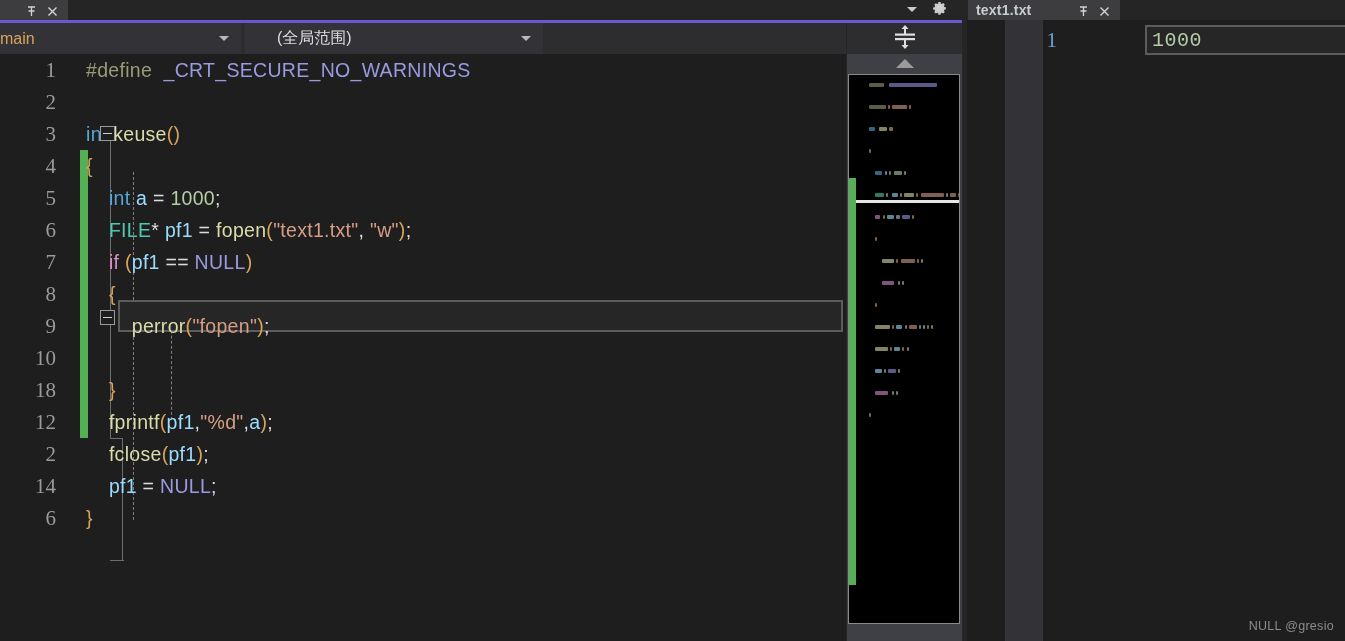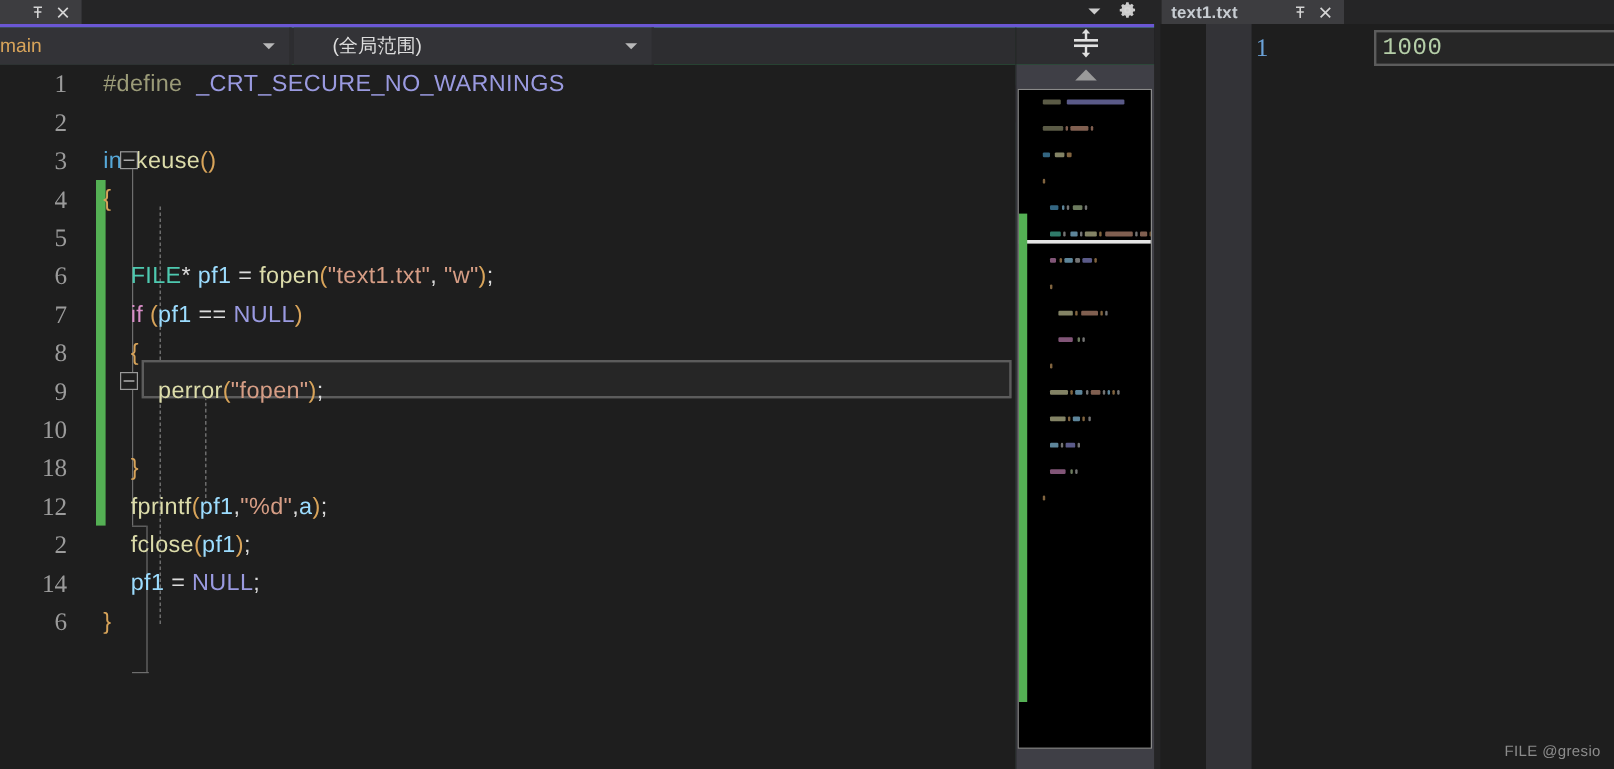--- a/index.html
+++ b/index.html
@@ -370,21 +370,21 @@
     <div class="foldbox" style="left:100px; top:72px;"></div>
     <div class="foldbox" style="left:100px; top:256px;"></div>
 
     <div class="curline"></div>
 
     <div id="code-lines">
         <div class="code-row"><span class="lineno">1</span><span class="gutter-spacer"></span><span class="code-text"><span class="t-pre">#define</span><span class="t-plain">  </span><span class="t-macro">_CRT_SECURE_NO_WARNINGS</span></span></div>
         <div class="code-row"><span class="lineno">2</span><span class="gutter-spacer"></span></div>
         <div class="code-row"><span class="lineno">3</span><span class="gutter-spacer"></span><span class="code-text"><span class="t-type">int</span><span class="t-plain"> </span><span class="t-func">keuse</span><span class="t-punc">()</span></span></div>
         <div class="code-row"><span class="lineno">4</span><span class="gutter-spacer"></span><span class="code-text"><span class="t-punc">{</span></span></div>
-        <div class="code-row"><span class="lineno">5</span><span class="gutter-spacer"></span></div>
+        <div class="code-row"><span class="lineno">5</span><span class="gutter-spacer"></span><span class="code-text"><span class="t-plain">    </span><span class="t-type">int</span><span class="t-plain"> </span><span class="t-var">a</span><span class="t-op"> = </span><span class="t-num">1000</span><span class="t-plain">;</span></span></div>
         <div class="code-row"><span class="lineno">6</span><span class="gutter-spacer"></span><span class="code-text"><span class="t-plain">    </span><span class="t-ctype">FILE</span><span class="t-op">*</span><span class="t-plain"> </span><span class="t-var">pf1</span><span class="t-op"> = </span><span class="t-func">fopen</span><span class="t-punc">(</span><span class="t-str">"text1.txt"</span><span class="t-plain">, </span><span class="t-str">"w"</span><span class="t-punc">)</span><span class="t-plain">;</span></span></div>
         <div class="code-row"><span class="lineno">7</span><span class="gutter-spacer"></span><span class="code-text"><span class="t-plain">    </span><span class="t-kw">if</span><span class="t-plain"> </span><span class="t-punc">(</span><span class="t-var">pf1</span><span class="t-op"> == </span><span class="t-const">NULL</span><span class="t-punc">)</span></span></div>
         <div class="code-row"><span class="lineno">8</span><span class="gutter-spacer"></span><span class="code-text"><span class="t-plain">    </span><span class="t-punc">{</span></span></div>
         <div class="code-row"><span class="lineno">9</span><span class="gutter-spacer"></span><span class="code-text"><span class="t-plain">        </span><span class="t-func">perror</span><span class="t-punc">(</span><span class="t-str">"fopen"</span><span class="t-punc">)</span><span class="t-plain">;</span></span></div>
         <div class="code-row"><span class="lineno">10</span><span class="gutter-spacer"></span></div>
         <div class="code-row"><span class="lineno">18</span><span class="gutter-spacer"></span><span class="code-text"><span class="t-plain">    </span><span class="t-punc">}</span></span></div>
         <div class="code-row"><span class="lineno">12</span><span class="gutter-spacer"></span><span class="code-text"><span class="t-plain">    </span><span class="t-func">fprintf</span><span class="t-punc">(</span><span class="t-var">pf1</span><span class="t-plain">,</span><span class="t-str">"%d"</span><span class="t-plain">,</span><span class="t-var">a</span><span class="t-punc">)</span><span class="t-plain">;</span></span></div>
         <div class="code-row"><span class="lineno">2</span><span class="gutter-spacer"></span><span class="code-text"><span class="t-plain">    </span><span class="t-func">fclose</span><span class="t-punc">(</span><span class="t-var">pf1</span><span class="t-punc">)</span><span class="t-plain">;</span></span></div>
         <div class="code-row"><span class="lineno">14</span><span class="gutter-spacer"></span><span class="code-text"><span class="t-plain">    </span><span class="t-var">pf1</span><span class="t-op"> = </span><span class="t-const">NULL</span><span class="t-plain">;</span></span></div>
         <div class="code-row"><span class="lineno">6</span><span class="gutter-spacer"></span><span class="code-text"><span class="t-punc">}</span></span></div>
@@ -472,16 +472,16 @@
 
   <div class="rightpanel">
     <div class="rp-divider"></div>
     <div class="rp-gutter"></div>
     <div class="rp-line">
       <span class="rp-lineno">1</span>
     </div>
     <div class="rp-content">
       <span class="rp-text">1000</span>
     </div>
-    <div class="watermark">FILE @gresio</div>
+    <div class="watermark">NULL @gresio</div>
   </div>
 
 </div>
 
 </body></html>

